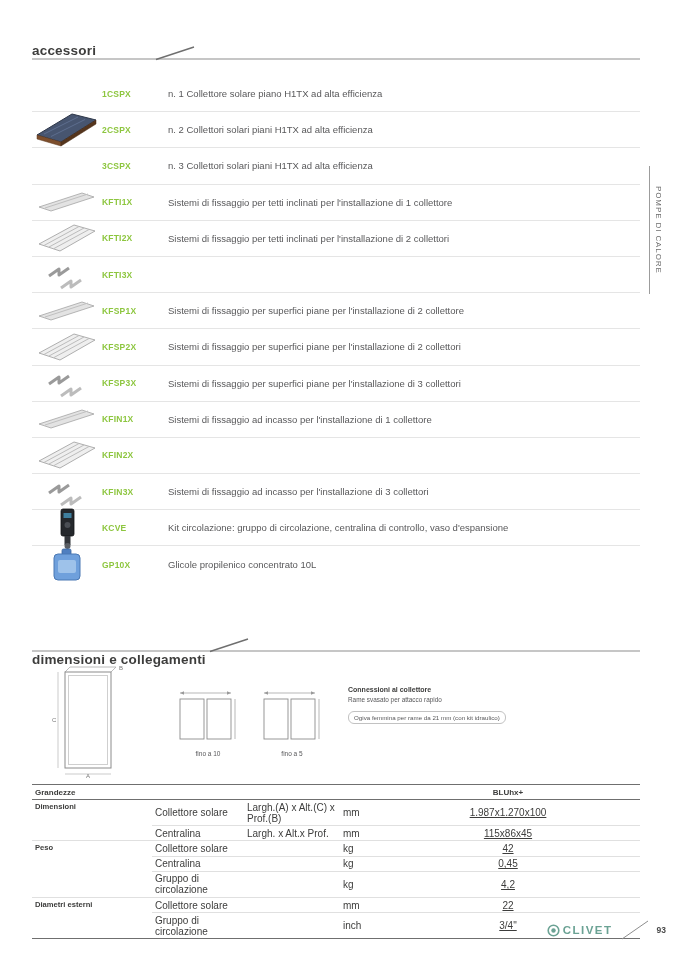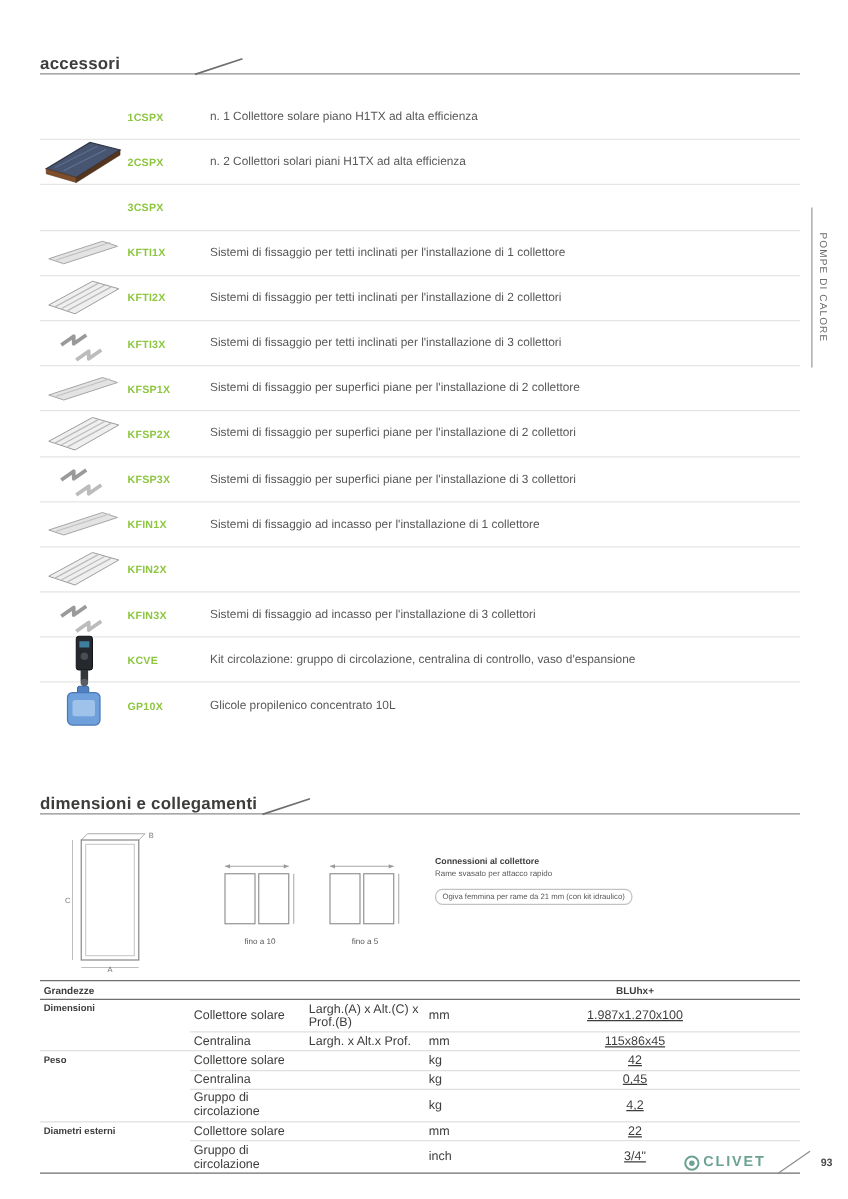--- a/index.html
+++ b/index.html
@@ -77,20 +77,21 @@
     <line x1="15" y1="25.5" x2="49" y2="8.5" stroke="#5d6d8e" stroke-width="1"></line>
   </svg>
 </div>
     <div class="acc-code">2CSPX</div>
     <div class="acc-desc">n. 2 Collettori solari piani H1TX ad alta efficienza</div>
   </div>
 
   <div class="acc-row">
     <div class="acc-icon"></div>
     <div class="acc-code">3CSPX</div>
+    <div class="acc-desc">n. 3 Collettori solari piani H1TX ad alta efficienza</div>
   </div>
 
   <div class="acc-row">
     <div class="acc-icon">
   <svg width="58" height="22" viewBox="0 0 58 22">
     <polygon points="1,16 44,2 56,6 13,20" fill="#e3e3e3" stroke="#a5a5a5" stroke-width="0.8"></polygon>
     <line x1="7" y1="17" x2="50" y2="3" stroke="#c0c0c0" stroke-width="1"></line>
   </svg>
 </div>
     <div class="acc-code">KFTI1X</div>
@@ -111,21 +112,20 @@
   </div>
 
   <div class="acc-row">
     <div class="acc-icon">
   <svg width="46" height="34" viewBox="0 0 46 34">
     <path d="M5,18 L15,11 L15,17 L25,10" fill="none" stroke="#9a9a9a" stroke-width="3" stroke-linejoin="round"></path>
     <path d="M17,30 L27,23 L27,29 L37,22" fill="none" stroke="#bcbcbc" stroke-width="3" stroke-linejoin="round"></path>
   </svg>
 </div>
     <div class="acc-code">KFTI3X</div>
-    <div class="acc-desc">Sistemi di fissaggio per tetti inclinati per l'installazione di 3 collettori</div>
   </div>
 
   <div class="acc-row">
     <div class="acc-icon">
   <svg width="58" height="22" viewBox="0 0 58 22">
     <polygon points="1,16 44,2 56,6 13,20" fill="#e3e3e3" stroke="#a5a5a5" stroke-width="0.8"></polygon>
     <line x1="7" y1="17" x2="50" y2="3" stroke="#c0c0c0" stroke-width="1"></line>
   </svg>
 </div>
     <div class="acc-code">KFSP1X</div>
@@ -215,21 +215,21 @@
     <div class="acc-code">GP10X</div>
     <div class="acc-desc">Glicole propilenico concentrato 10L</div>
   </div>
 </div>
 
   <div class="side-tab">
     <div class="side-tab-line"></div>
     <div class="side-tab-text">POMPE DI CALORE</div>
   </div>
 
-  <div class="section-title" style="top:635px;">dimensioni e collegamenti</div>
+  <div class="section-title" style="top:652px;">dimensioni e collegamenti</div>
   <svg class="header-line" style="top:638px;" viewBox="0 0 608 18">
     <line x1="0" y1="13" x2="608" y2="13" stroke="#8d8d8d" stroke-width="1"></line>
     <line x1="178" y1="13.5" x2="216" y2="1" stroke="#6f6f6f" stroke-width="1.4"></line>
   </svg>
 
   <div class="diagrams">
     <svg class="diagram" style="left:20px; top:2px;" width="78" height="114" viewBox="0 0 78 114">
       <line x1="13" y1="8" x2="18" y2="3" stroke="#ababab" stroke-width="0.8"></line>
       <line x1="59" y1="8" x2="64" y2="3" stroke="#ababab" stroke-width="0.8"></line>
       <line x1="18" y1="3" x2="64" y2="3" stroke="#ababab" stroke-width="0.8"></line>

